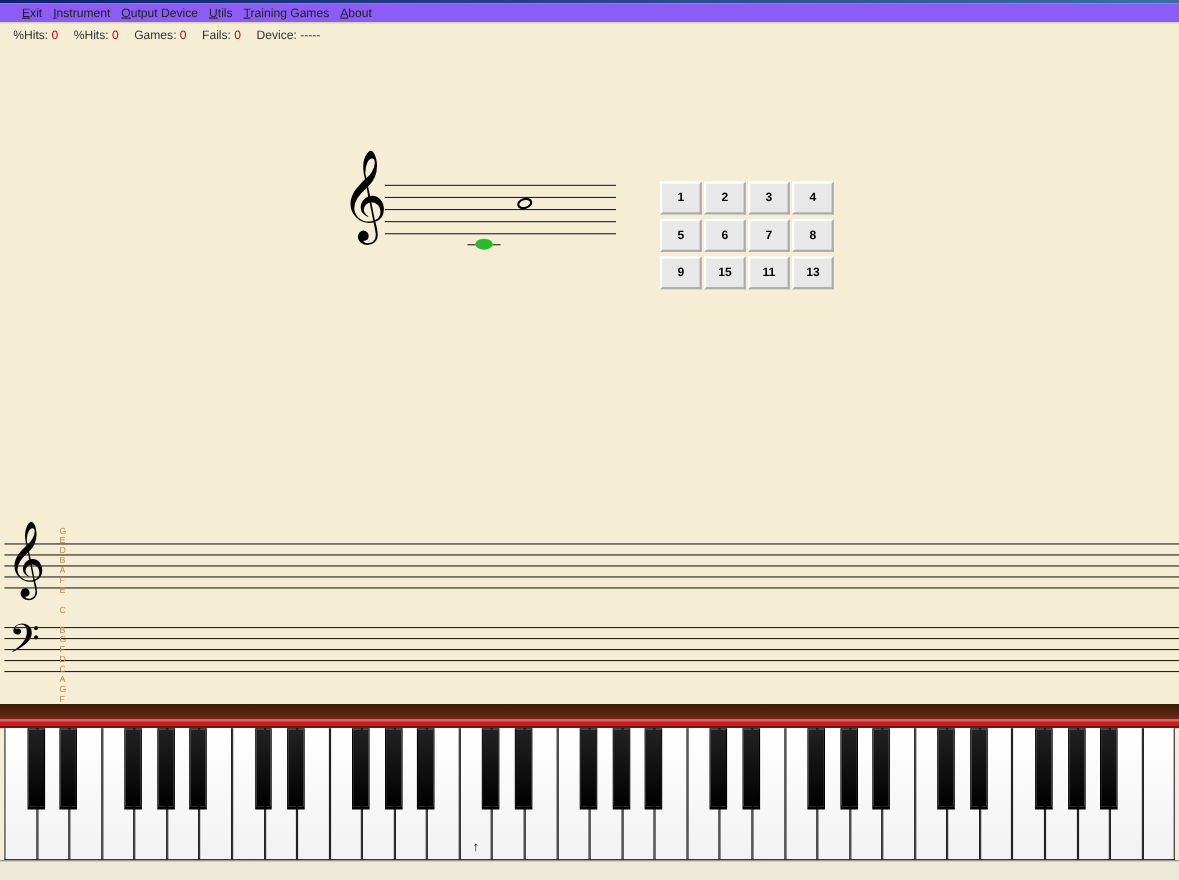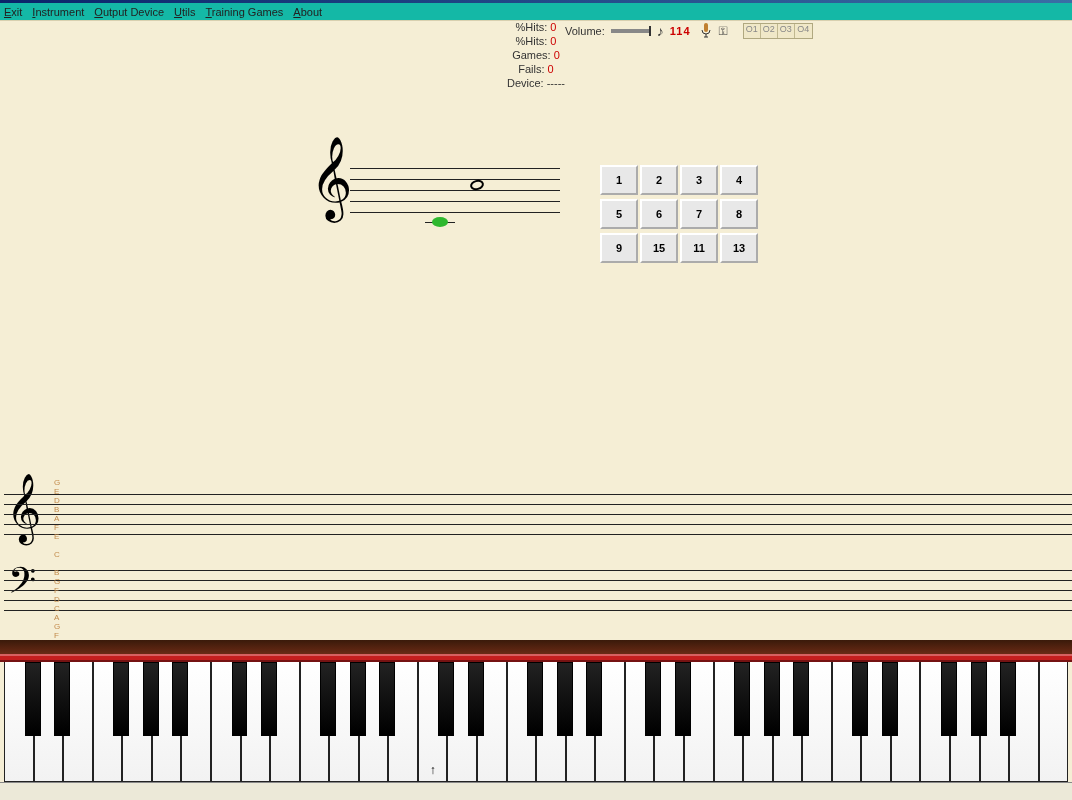--- a/index.html
+++ b/index.html
@@ -11,41 +11,40 @@
   font-size: 11px;
   overflow: hidden;
   position: relative;
 }
 .titlebar {
   height: 3px;
   background: linear-gradient(to right, #0a246a, #3a6ea5);
 }
 .menubar {
   height: 18px;
-  background: #14b8a6;
+  background: #8b5cf6;
   display: flex;
   align-items: center;
-  padding: 0 4px;
+  padding: 0 20px;
   gap: 10px;
   border-bottom: 1px solid #d8d0b0;
 }
 .menubar .menu-item {
   cursor: default;
   color: #222;
 }
 .menubar .menu-item .ul { text-decoration: underline; }
 .statusbar {
   height: 22px;
   display: flex;
   align-items: center;
   padding: 0 12px;
-  gap: 2px;
+  gap: 14px;
   color: #333;
   position: relative;
-  flex-direction: column;
 }
 .statusbar .stat { white-space: nowrap; }
 .statusbar .stat .val { color: #c00; }
 .statusbar .stat .val0 { color: #c00; }
 .vol-area {
   position: absolute;
   left: 565px;
   top: 2px;
   display: flex;
   align-items: center;
@@ -167,41 +166,20 @@
   <span class="menu-item"><span class="ul">A</span><span>bout</span></span>
 </div>
 
 <div class="statusbar">
   <span class="stat"><span>%Hits:</span> <span class="val">0</span></span>
   <span class="stat"><span>%Hits:</span> <span class="val">0</span></span>
   <span class="stat"><span>Games:</span> <span class="val0">0</span></span>
   <span class="stat"><span>Fails:</span> <span class="val0">0</span></span>
   <span class="stat"><span>Device:</span> <span>-----</span></span>
 
-  <div class="vol-area">
-    <span>Volume:</span>
-    <div class="vol-slider"></div>
-    <span style="font-size:14px;">♪</span>
-    <span class="vol-num">114</span>
-    <span class="mic-icon">
-      <svg viewBox="0 0 16 16">
-          <path d="M7 2a2 2 0 0 1 4 0v5a2 2 0 1 1-4 0V2z" fill="#c08030"></path>
-          <path d="M5 7a4 4 0 0 0 8 0" stroke="#333" fill="none"></path>
-          <path d="M9 11v3M7 14h4" stroke="#333"></path>
-        </svg>
-    </span>
-    <span style="font-size:12px;">⚿</span>
-    &nbsp;
-    <div class="octave-boxes">
-      <div class="ob">O1</div>
-      <div class="ob">O2</div>
-      <div class="ob">O3</div>
-      <div class="ob">O4</div>
-    </div>
-  </div>
 </div>
 
 <div class="main-staff">
   <div class="treble-clef">𝄞</div>
   <div class="stafflines">
     <div class="line"></div>
       <div class="line"></div>
       <div class="line"></div>
       <div class="line"></div>
       <div class="line"></div>

